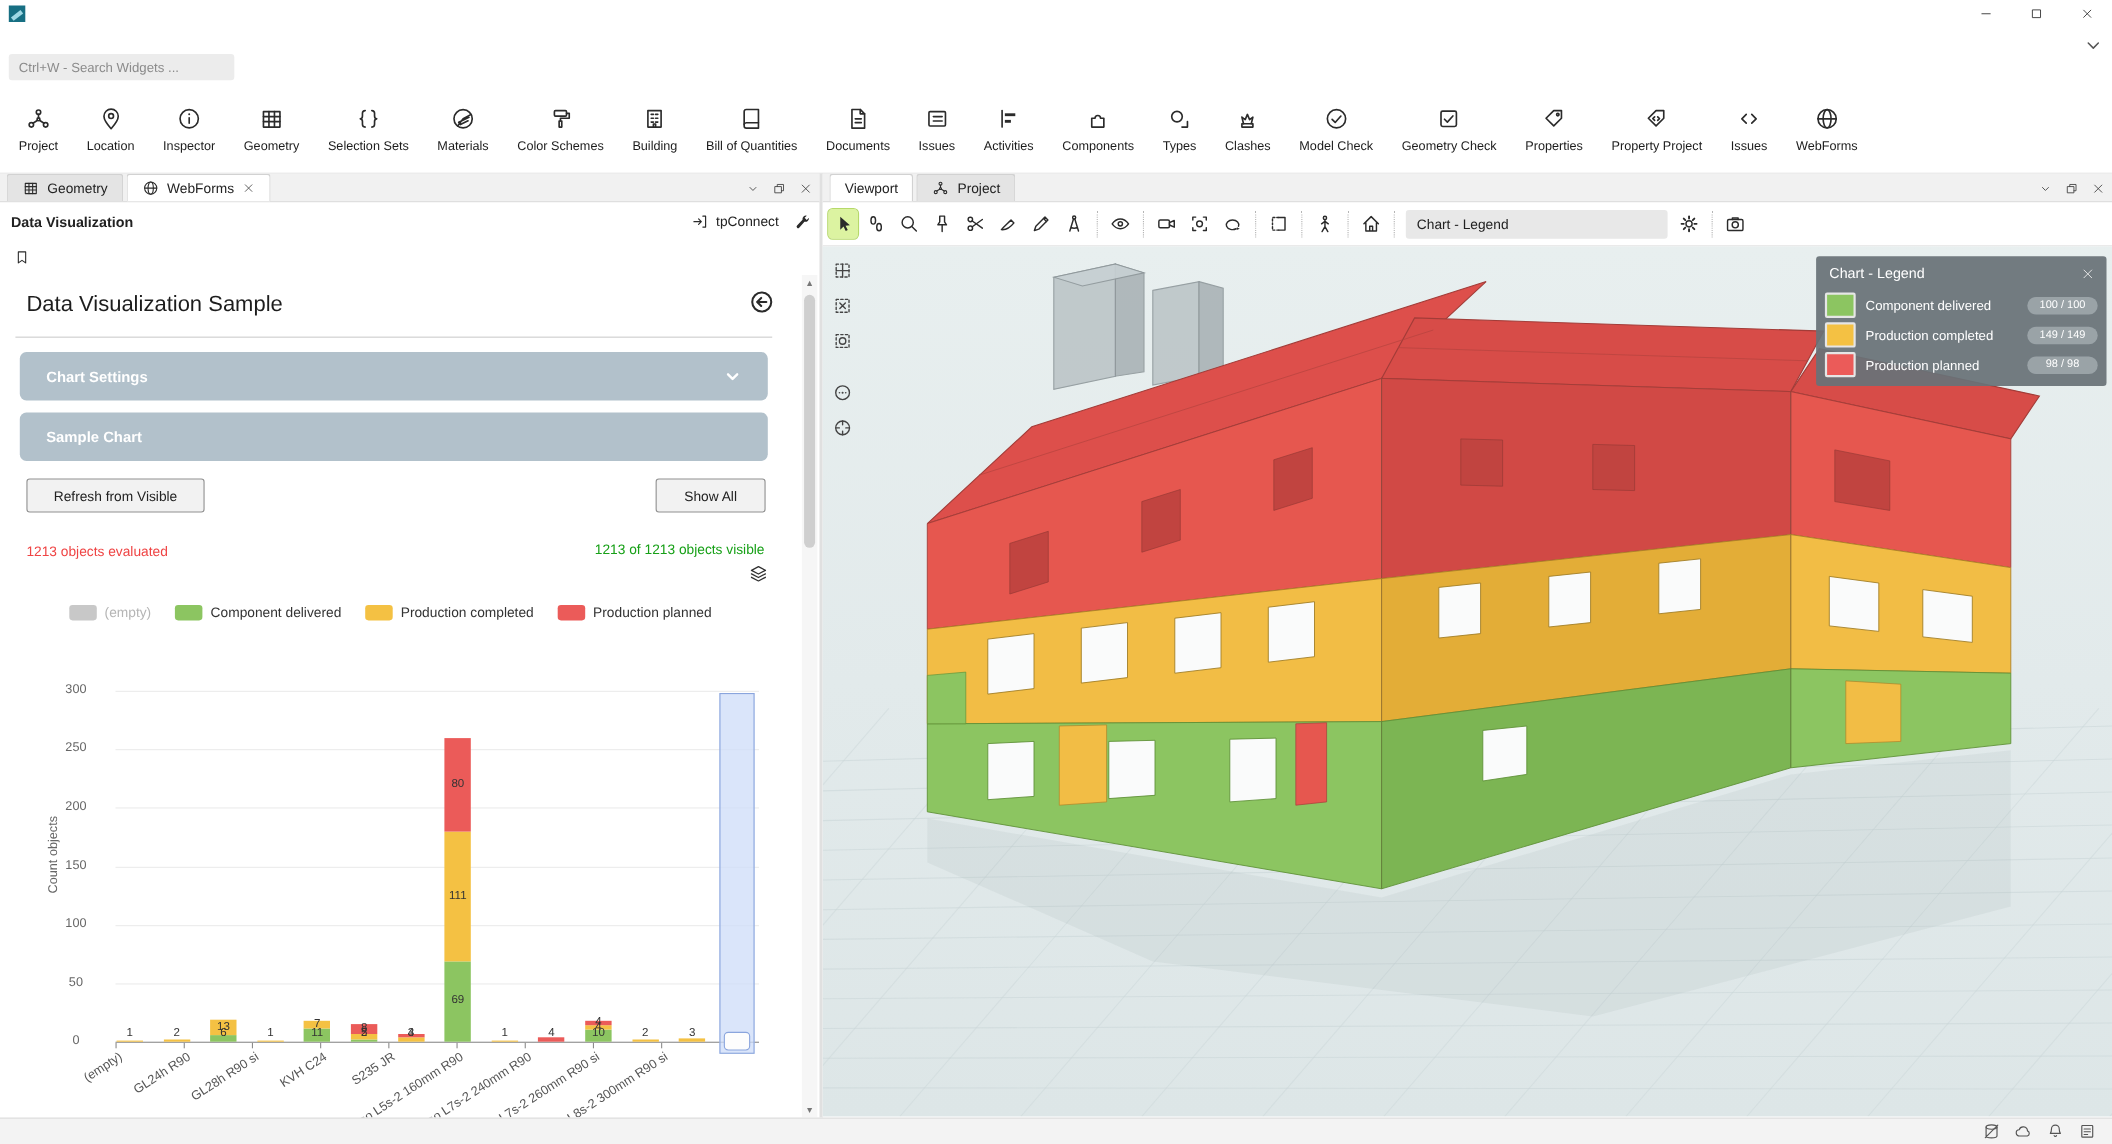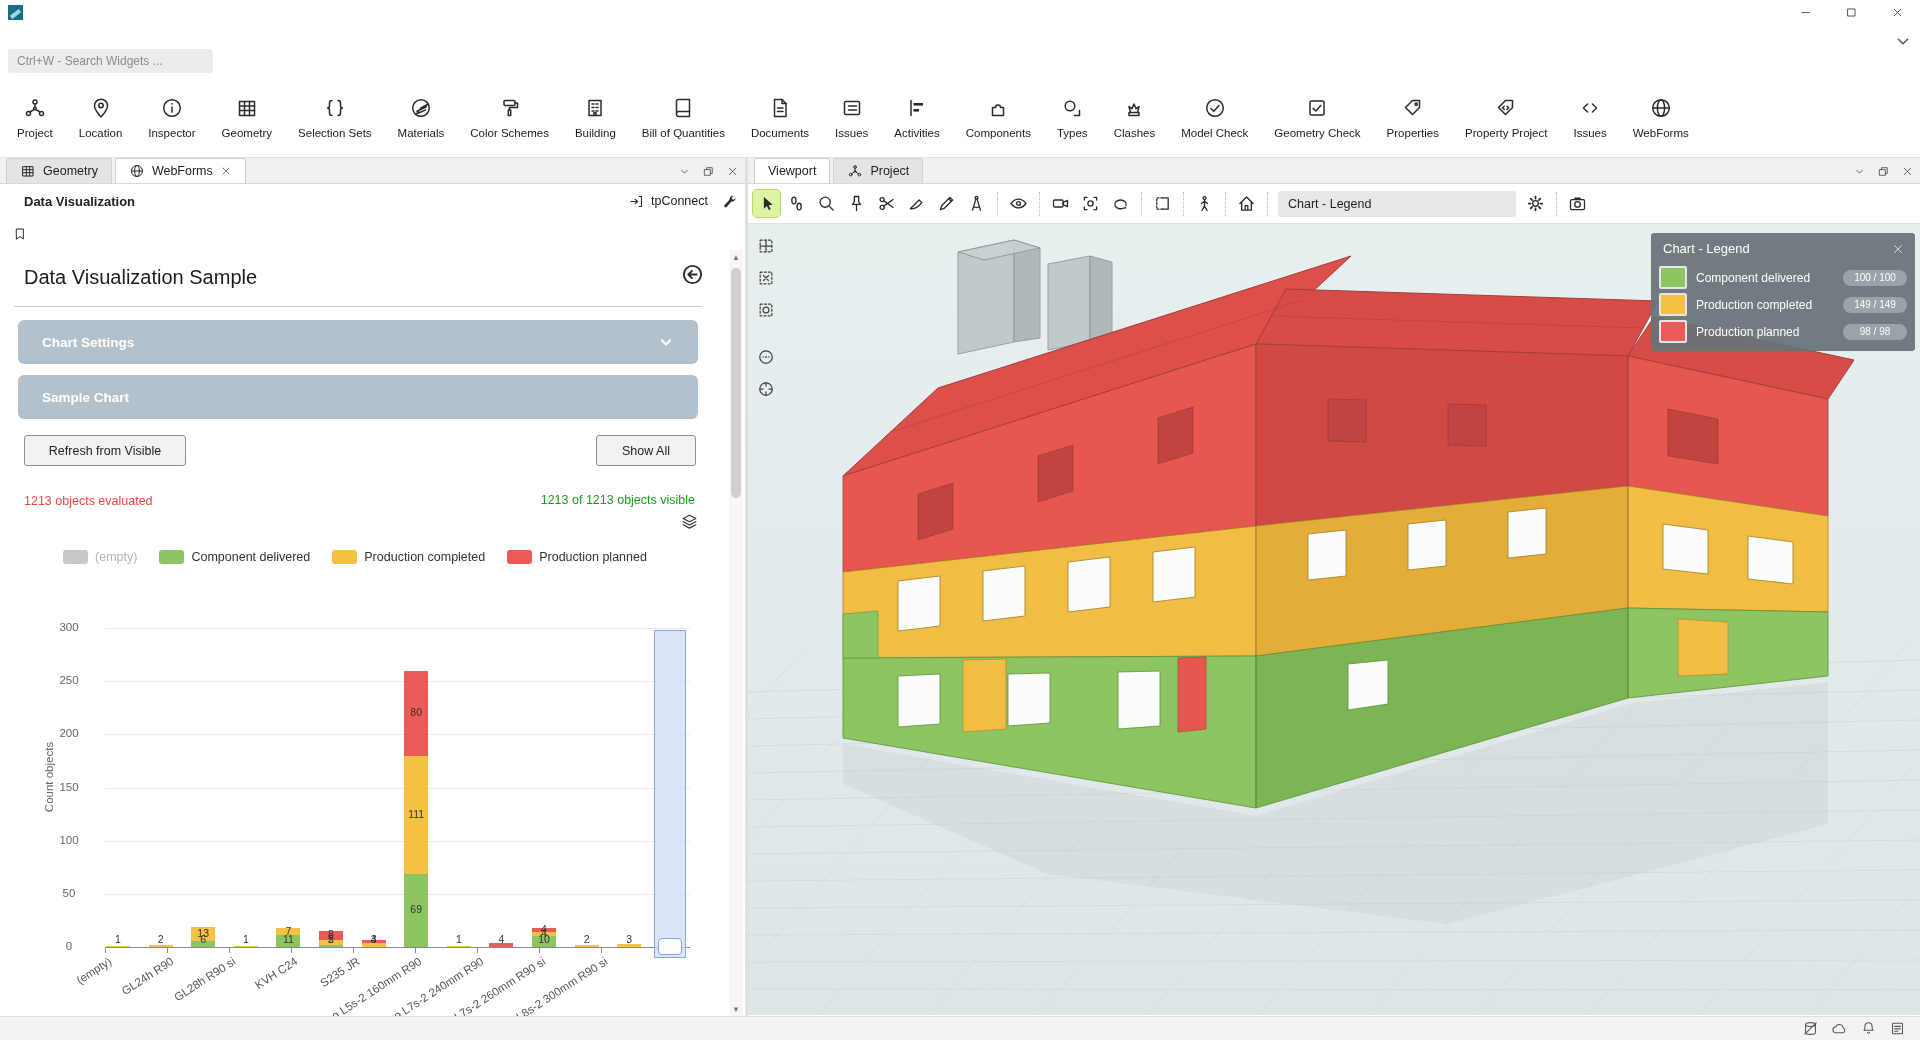--- a/index.html
+++ b/index.html
@@ -40,21 +40,21 @@
     display:flex; align-items:flex-end; padding-left:6px; }
   .tab { height:25px; display:flex; align-items:center; gap:7px; padding:0 13px; font-size:12.5px;
     background:#e4e4e4; border:1px solid #d2d2d2; border-bottom:none; border-radius:3px 3px 0 0; margin-right:3px; color:#222; }
   .tab.active { background:#fff; }
   .tab svg.ic { width:16px; height:16px; }
   .tab .tclose svg { width:12px; height:12px; stroke:#444; }
   .panelctrl { position:absolute; right:4px; top:4px; display:flex; gap:6px; }
   .panelctrl .pbtn { width:18px; height:18px; display:flex; align-items:center; justify-content:center; }
   .panelctrl svg { width:13px; height:13px; stroke:#444; }
   
-  .lheader { position:relative; height:34px; display:flex; align-items:center; padding:0 24px;
+  .lheader { position:relative; height:34px; display:flex; align-items:center; padding:0 10px;
     background:#fff; }
   .lheader .ltitle { font-weight:bold; font-size:13px; }
   .lheader .hright { position:absolute; right:8px; display:flex; align-items:center; gap:12px; }
   .tpconnect { display:flex; align-items:center; gap:6px; font-size:12.5px; color:#222; }
   .tpconnect svg { width:17px; height:17px; }
   .wrenchbtn svg { width:17px; height:17px; fill:#2b2b2b; stroke:none; }
   .lurl { position:relative; height:32px; background:#fff; display:flex; align-items:center; padding:0 6px; }
   .urlbox { width:696px; height:24px; background:#ededed; border-radius:3px; font-size:11px; color:#333;
     display:flex; align-items:center; padding:0 8px; overflow:hidden; white-space:nowrap; }
   .bookmarkbtn { margin-left:6px; } .bookmarkbtn svg { width:16px; height:16px; }

